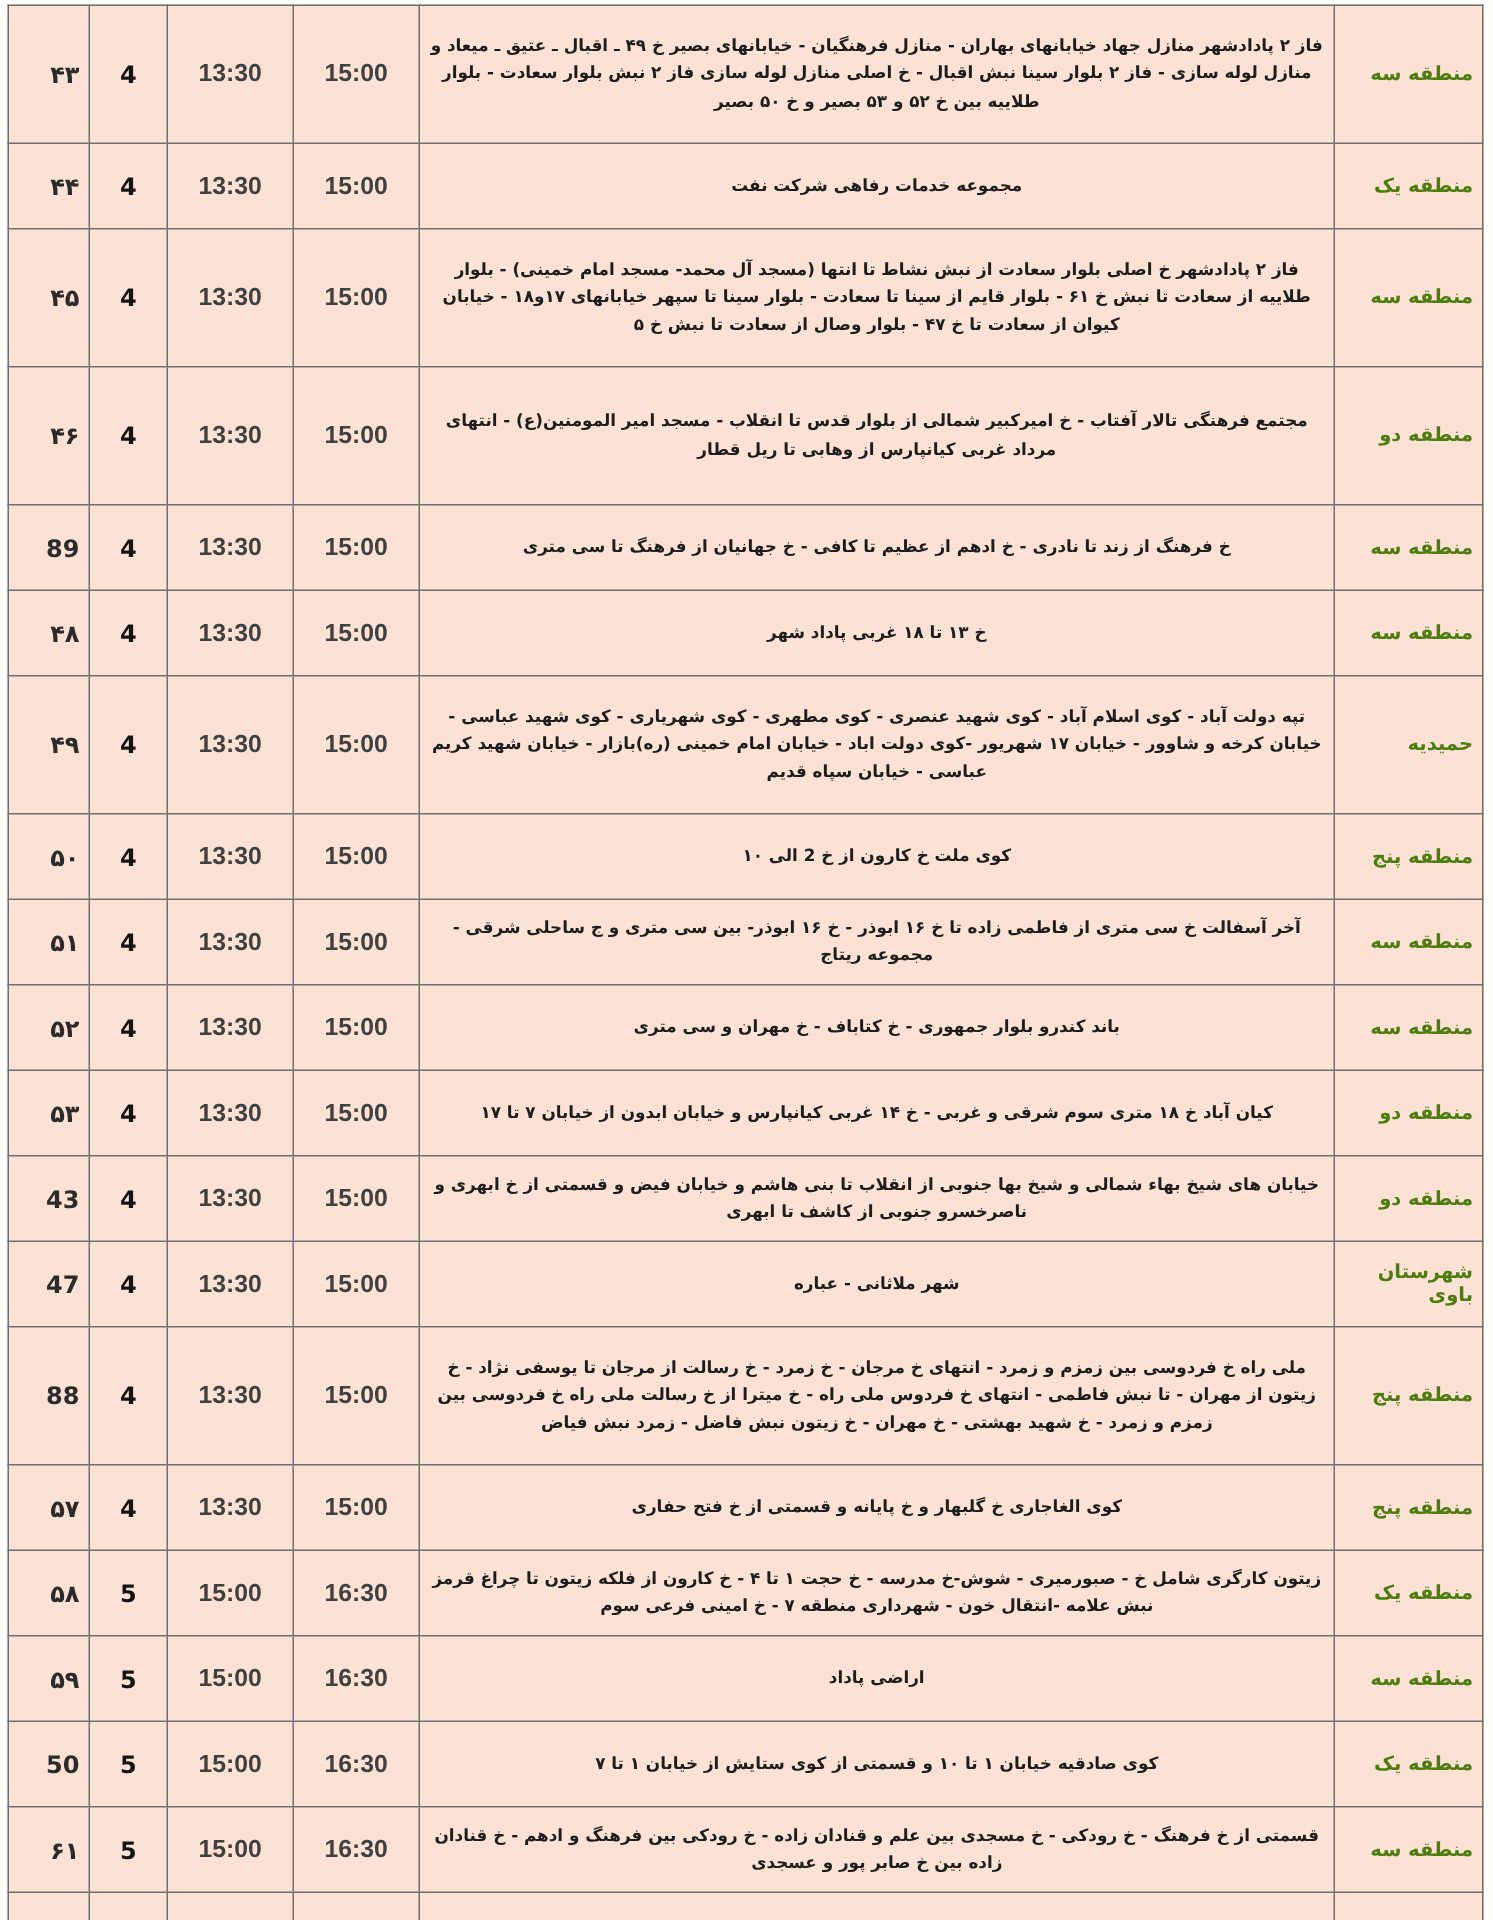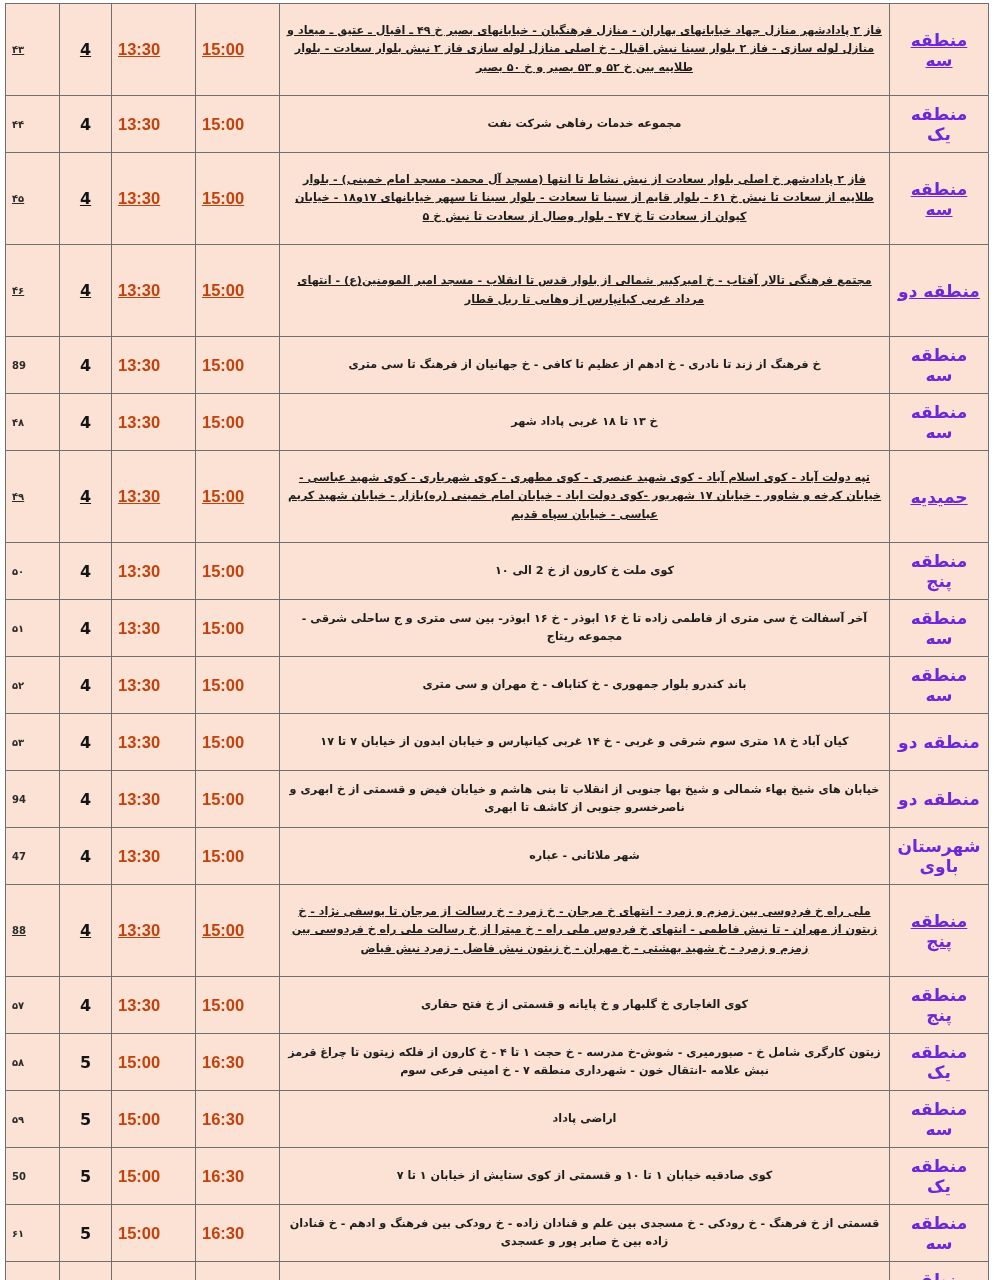--- a/index.html
+++ b/index.html
@@ -36,55 +36,55 @@
   }
   
   col.c-row    { width: 54px; }
   col.c-group  { width: 52px; }
   col.c-start  { width: 84px; }
   col.c-end    { width: 84px; }
   col.c-desc   { width: 610px; }
   col.c-region { width: 99px; }
 
   td.cell-row {
-    text-align: left;
-    font-size: 10px;
+    text-align: right;
+    font-size: 16px;
     font-weight: 700;
     color: #2b2b2b;
     margin-top: 16px;
   }
   td.cell-group {
     text-align: center;
     font-size: 16px;
     font-weight: 700;
     color: #141414;
   }
   td.cell-start, td.cell-end {
-    text-align: left;
+    text-align: center;
     font-size: 16.5px;
     font-weight: 700;
-    color: #c2410c;
+    color: #404040;
     letter-spacing: 0px;
     font-family: "Liberation Sans", sans-serif;
   }
   td.cell-desc {
     text-align: center;
     font-size: 11.2px;
     font-weight: 700;
     line-height: 1.65;
     color: #1d1d1d;
     padding: 6px 10px;
   }
   td.cell-region {
-    text-align: center;
-    font-size: 17px;
-    font-weight: 700;
-    color: #6d28d9;
-  }
-  tr.r-tall td { height: 92px; text-decoration: underline; }
+    text-align: right;
+    font-size: 13px;
+    font-weight: 700;
+    color: #4d7c0f;
+  }
+  tr.r-tall td { height: 92px; }
   tr.r-std  td { height: 57px; }
 </style>
 </head>
 <body>
 
 <div class="sheet">
   <table class="outage-table">
     <colgroup>
       <col class="c-region">
       <col class="c-desc">
@@ -181,21 +181,21 @@
           <td class="cell-start">13:30</td>
           <td class="cell-group">4</td>
           <td class="cell-row">۵۳</td>
         </tr>
         <tr class="row r-std">
           <td class="cell-region">منطقه دو</td>
           <td class="cell-desc">خیابان های شیخ بهاء شمالی و شیخ بها جنوبی از انقلاب تا بنی هاشم و خیابان فیض و قسمتی از خ ابهری و ناصرخسرو جنوبی از کاشف تا ابهری</td>
           <td class="cell-end">15:00</td>
           <td class="cell-start">13:30</td>
           <td class="cell-group">4</td>
-          <td class="cell-row">94</td>
+          <td class="cell-row">43</td>
         </tr>
         <tr class="row r-std">
           <td class="cell-region">شهرستان باوی</td>
           <td class="cell-desc">شهر ملاثانی - عباره</td>
           <td class="cell-end">15:00</td>
           <td class="cell-start">13:30</td>
           <td class="cell-group">4</td>
           <td class="cell-row">47</td>
         </tr>
         <tr class="row r-tall">

